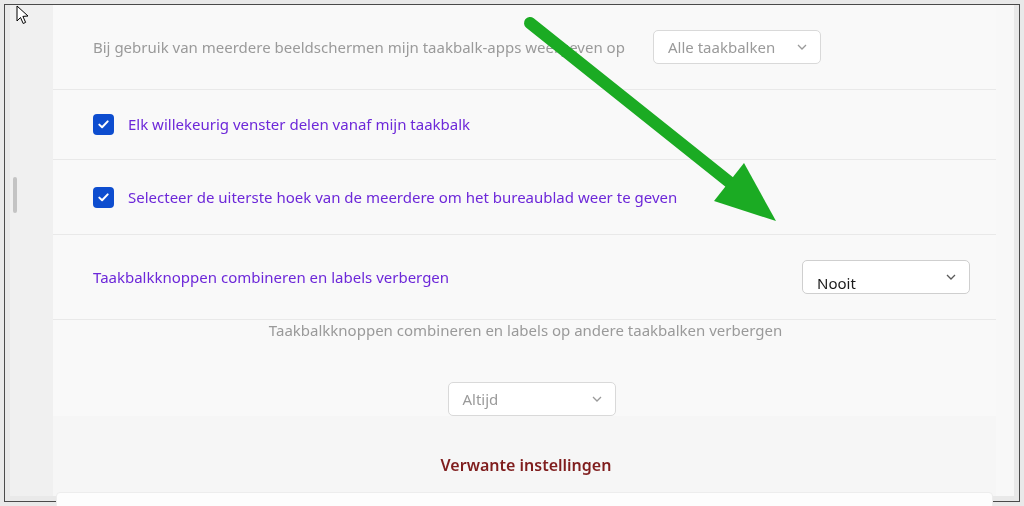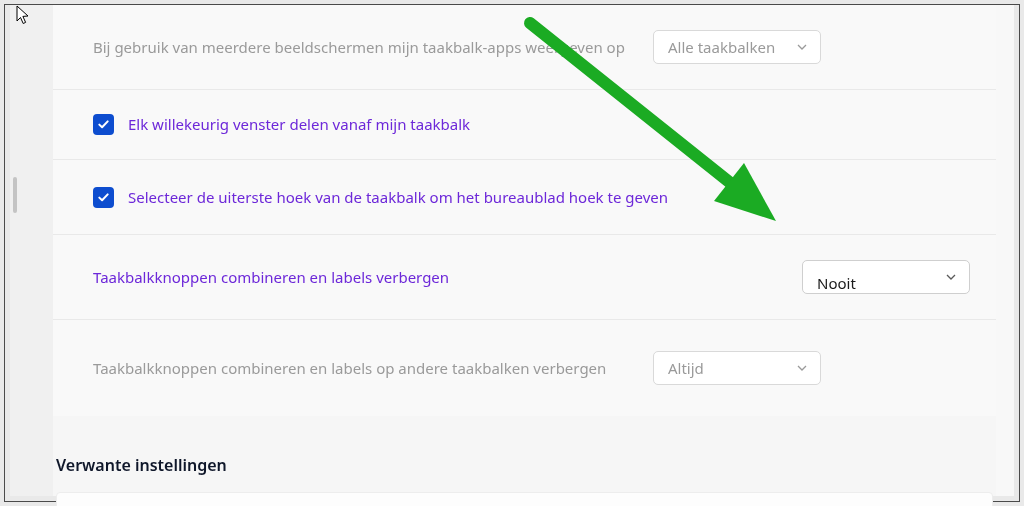--- a/index.html
+++ b/index.html
@@ -22,21 +22,21 @@
     .row.muted .dd { color:#9a9a9a; }
     .row .dd .chev { position:absolute; right:12px; top:50%; transform:translateY(-50%); width:12px; height:12px; }
 
     .row.h85 { height:85px; }
     .row.h70 { height:70px; }
     .row.h75 { height:75px; }
     .row.h96 { height:96px; }
 
     .cb { width:21px; height:21px; min-width:21px; border-radius:4px; background:#0d4dcf; margin-right:14px; display:flex; align-items:center; justify-content:center; }
 
-    .bottom-title { padding:38px 0 16px 3px; font-size:16px; font-weight:600; color:#0f172a; }
+    .bottom-title { padding:38px 0 16px 3px; font-size:16px; font-weight:600; color:#7f1d1d;text-align:center; }
     .bottom-card { margin:0 3px; height:60px; background:#fdfdfd; border:1px solid #ededed; border-radius:4px; }
 
     .arrow-svg { position:absolute; left:470px; top:2px; width:310px; height:238px; z-index:40; pointer-events:none; }
   </style>
 </head>
 <body>
 
 <div class="frame">
   <div class="inner">
 
@@ -68,34 +68,34 @@
         </div>
         <div class="lbl">Elk willekeurig venster delen vanaf mijn taakbalk</div>
       </div>
 
       <div class="row h75">
         <div class="cb">
           <svg width="13" height="13" viewBox="0 0 13 13">
               <path d="M2.3 6.6 L5.1 9.3 L10.7 3.4" fill="none" stroke="#ffffff" stroke-width="2" stroke-linecap="round" stroke-linejoin="round"></path>
             </svg>
         </div>
-        <div class="lbl">Selecteer de uiterste hoek van de taakbalk om het bureaublad hoek te geven</div>
+        <div class="lbl">Selecteer de uiterste hoek van de meerdere om het bureaublad weer te geven</div>
       </div>
 
       <div class="row h85">
         <div class="lbl">Taakbalkknoppen combineren en labels verbergen</div>
         <div class="dd" style="border-color:#cfcfcf;align-items:flex-end;">
           <span>Nooit</span>
           <svg class="chev" viewBox="0 0 12 12">
               <path d="M2 4 L6 8 L10 4" fill="none" stroke="#5a5a5a" stroke-width="1.3"></path>
             </svg>
         </div>
       </div>
 
-      <div class="row h96 muted" style="border-bottom:none;">
+      <div class="row h96 muted" style="border-bottom:none;flex-direction:column;">
         <div class="lbl" style="max-width:560px;">Taakbalkknoppen combineren en labels op andere taakbalken verbergen</div>
         <div class="dd">
           <span>Altijd</span>
           <svg class="chev" viewBox="0 0 12 12">
               <path d="M2 4 L6 8 L10 4" fill="none" stroke="#9a9a9a" stroke-width="1.3"></path>
             </svg>
         </div>
       </div>
 
       <div class="bottom-title">Verwante instellingen</div>

